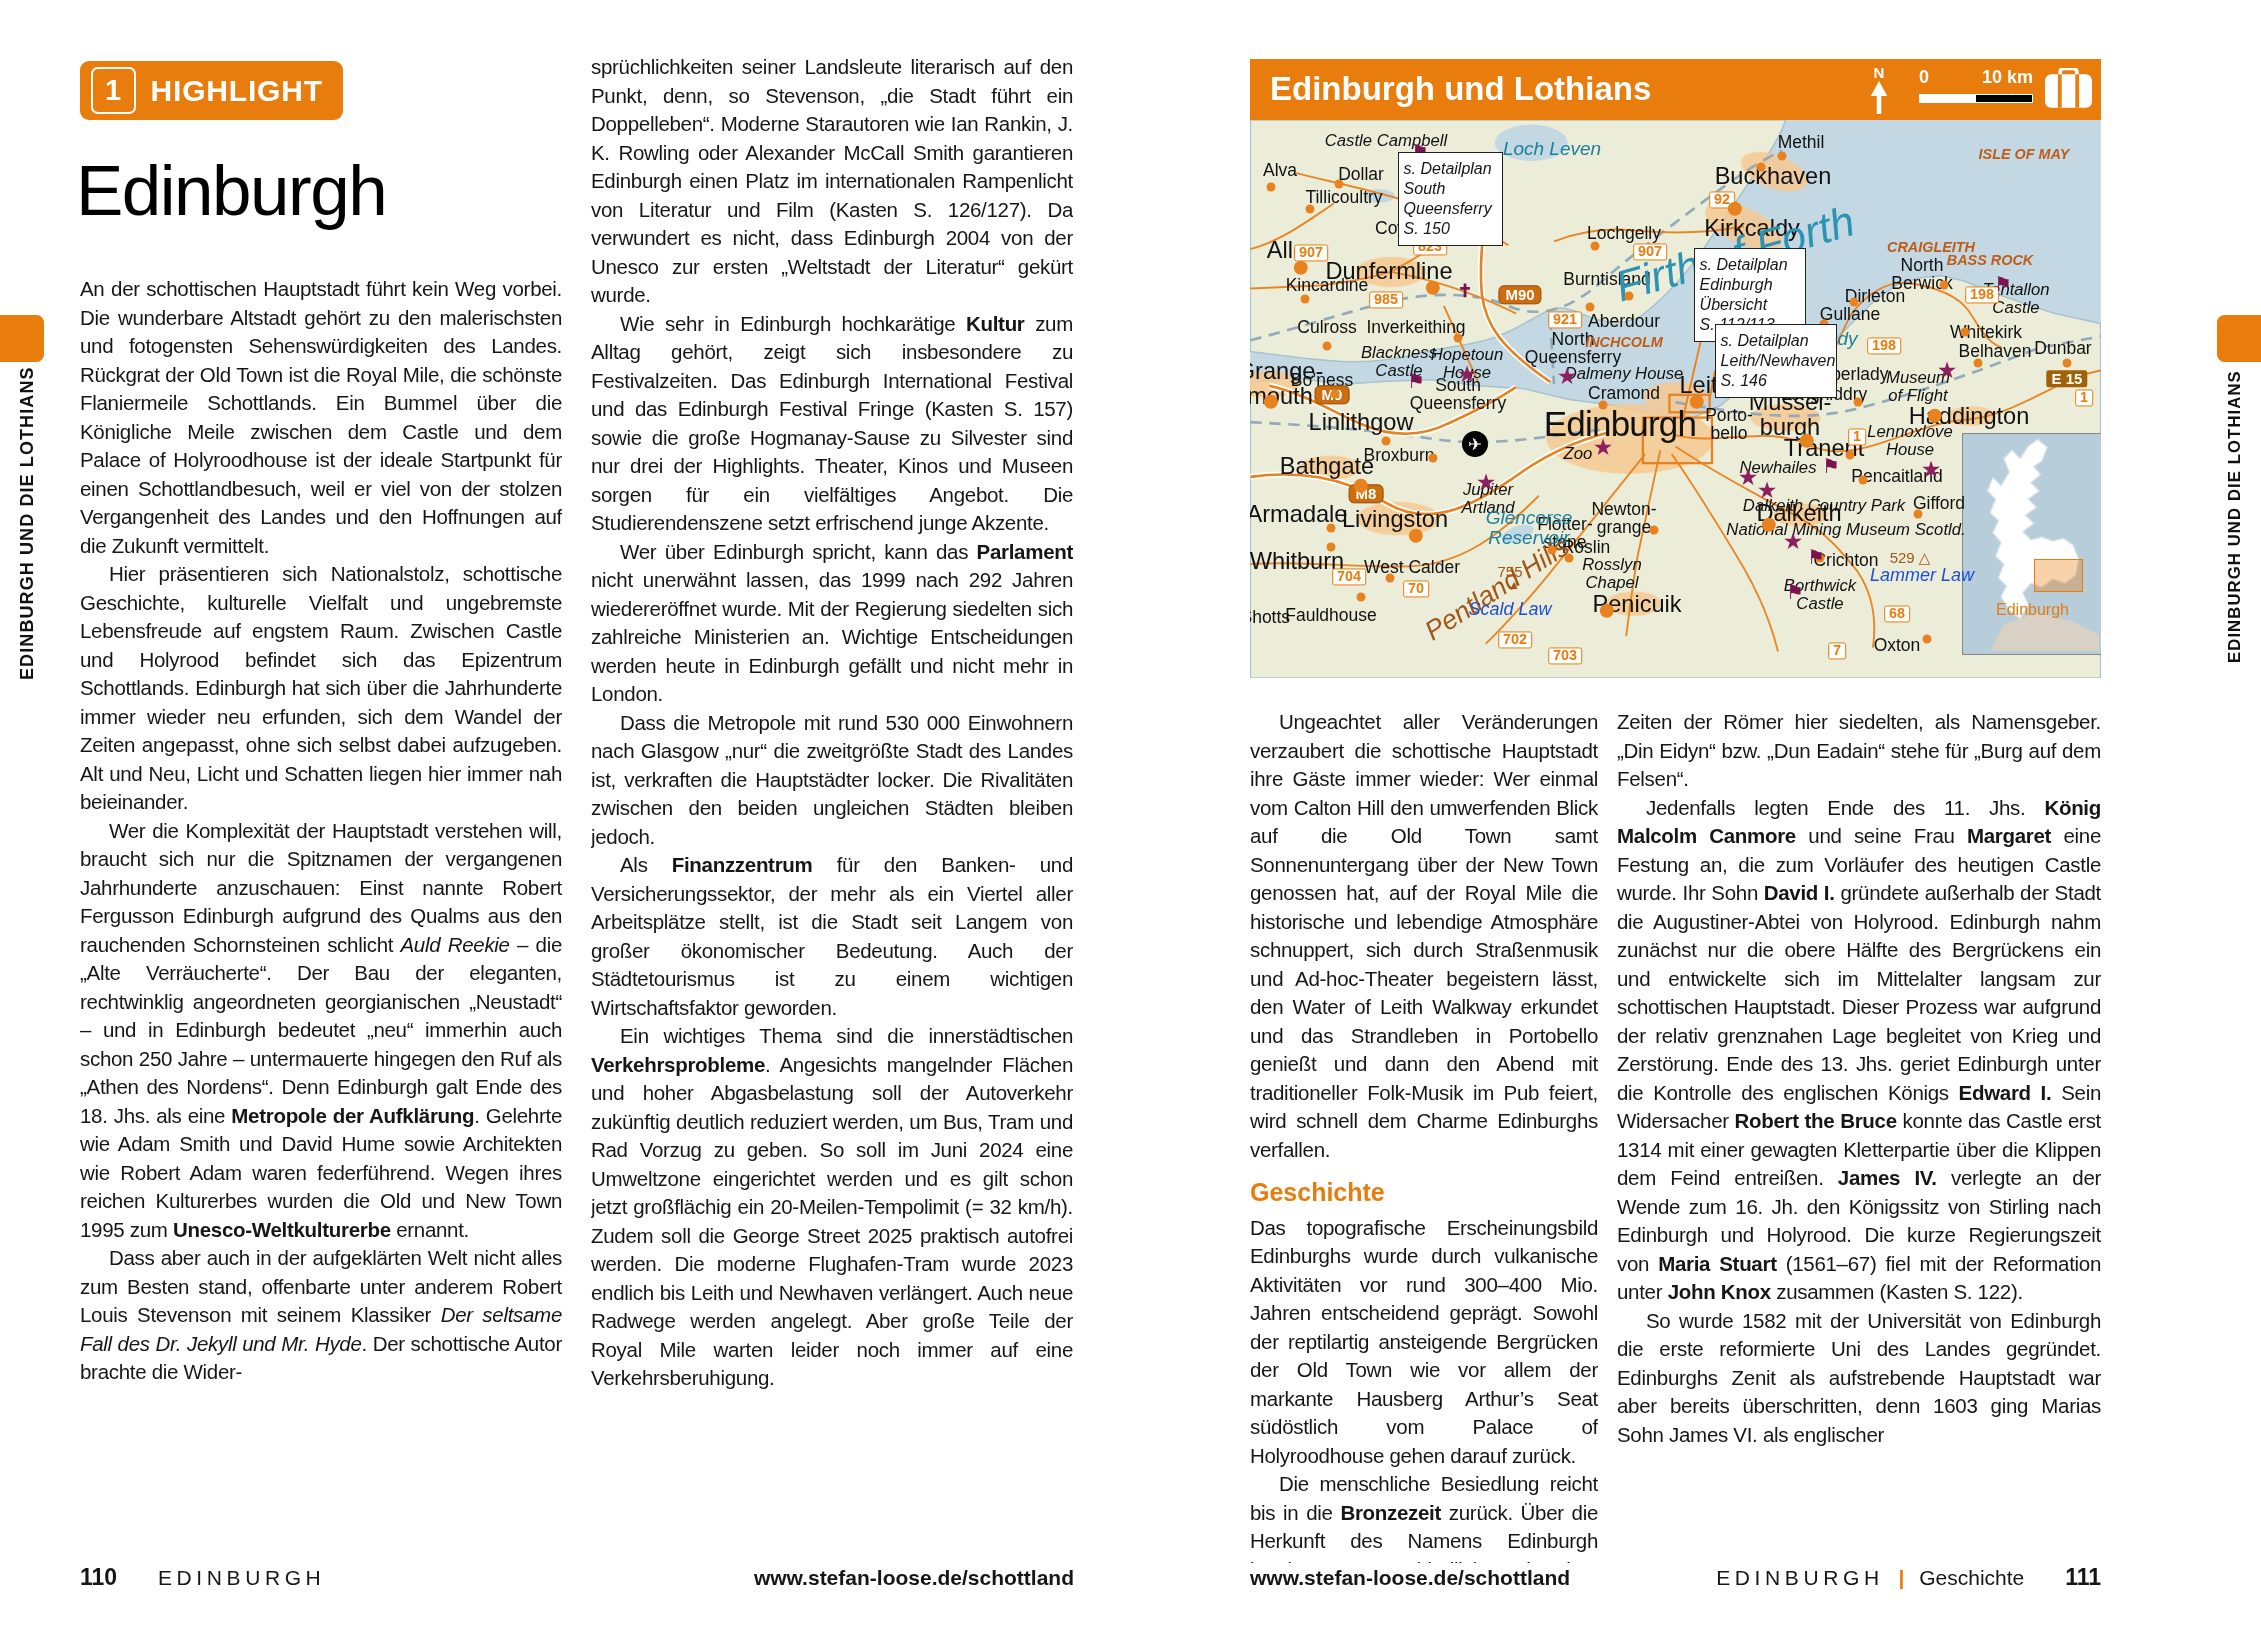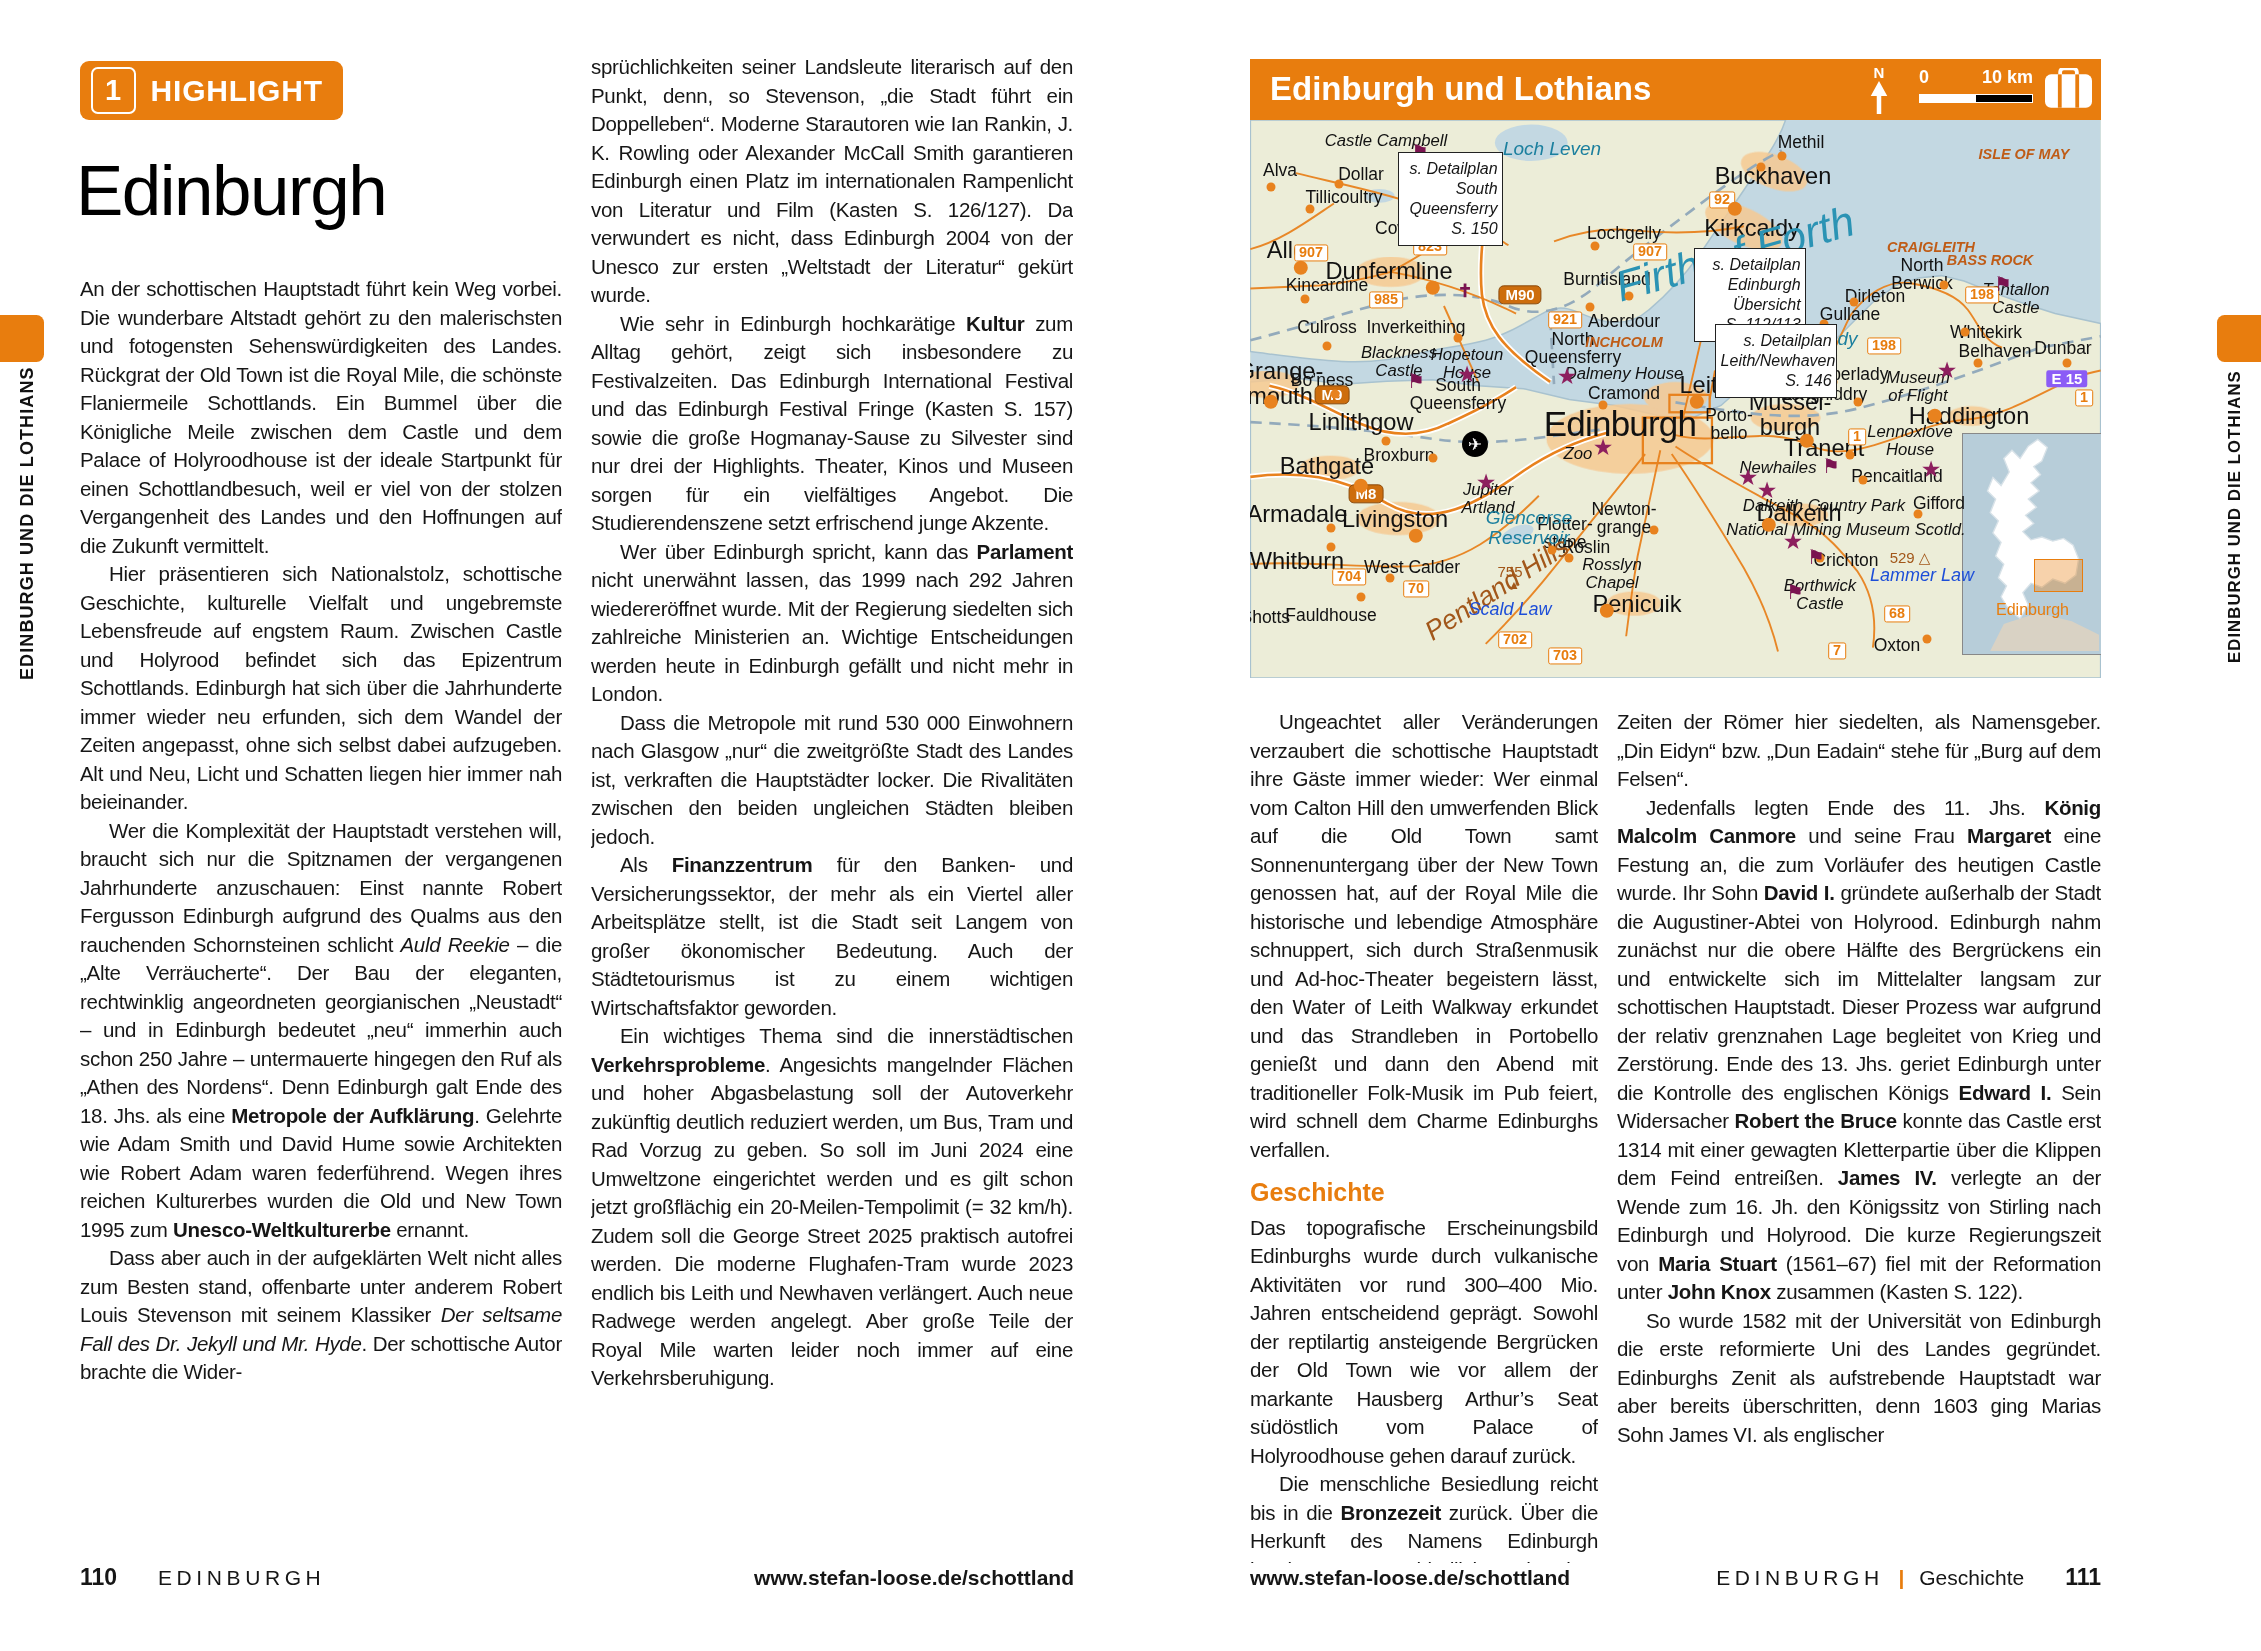--- a/index.html
+++ b/index.html
@@ -63,23 +63,23 @@
   .water{color:#1b7f9e;font-style:italic;font-size:19px;}
   .water-big{color:#2b93b4;font-style:italic;font-size:43px;}
   .island{color:#bf5c17;font-size:14.4px;font-style:italic;font-weight:bold;}
   .hill-big{color:#a2571a;font-style:italic;font-size:27px;}
   .hill{color:#1d4ed8;font-style:italic;font-size:18px;}
   .peak{color:#a2571a;font-size:15px;}
   .rbox{font-size:14.4px;color:#e87d0e;background:#fff;border:1.5px solid #e87d0e;padding:0 3.8px;
         border-radius:2.3px;font-weight:bold;}
   .shield{font-size:15px;color:#fff;background:#cd6d0d;border:1.5px solid #8a4a0c;padding:0.8px 6px;
         border-radius:5.3px;font-weight:bold;}
-  .eroad{font-size:15px;color:#fff;background:#8b5cf6;padding:0.8px 5.3px;font-weight:bold;border-radius:2.3px;}
+  .eroad{font-size:15px;color:#fff;background:#a16207;padding:0.8px 5.3px;font-weight:bold;border-radius:2.3px;}
   .detailbox{position:absolute;background:#fff;border:1.5px solid #222;font-style:italic;font-size:16px;
-        text-align:right;line-height:1.25;padding:6px 4.6px;}
+        text-align:left;line-height:1.25;padding:6px 4.6px;}
   .marker{position:absolute;transform:translate(-50%,-50%);}
   .dot{width:9px;height:9px;border-radius:50%;background:#e8821e;}
   .dot-big{width:14.4px;height:14.4px;border-radius:50%;background:#e8821e;}
   .star{color:#8d1f5e;font-size:23px;line-height:1;}
   .castle{color:#7a1350;font-size:20px;line-height:1;}
   .church{color:#7a1350;font-size:18px;line-height:1;font-weight:bold;}
   .tri{color:#a2571a;font-size:12px;line-height:1;}
   .airport{width:26px;height:26px;border-radius:50%;background:#000;color:#fff;display:flex;
         align-items:center;justify-content:center;font-size:16.7px;}
   #inset{position:absolute;left:712px;top:313px;width:139px;height:220px;background:#b7cdd9;

